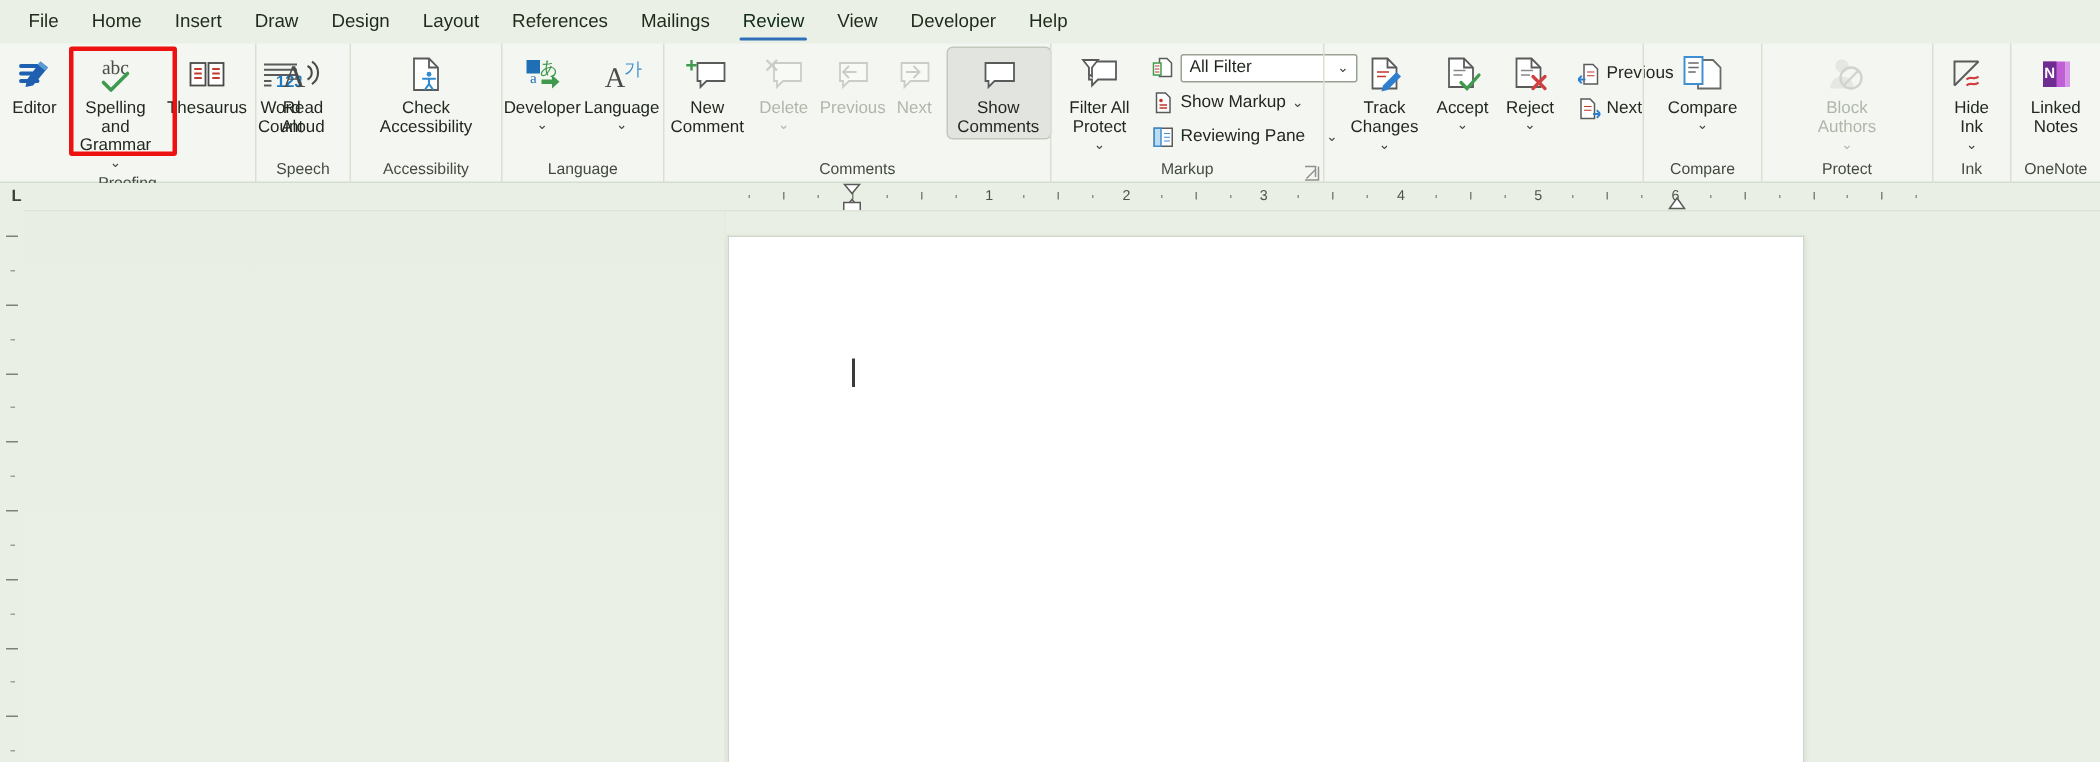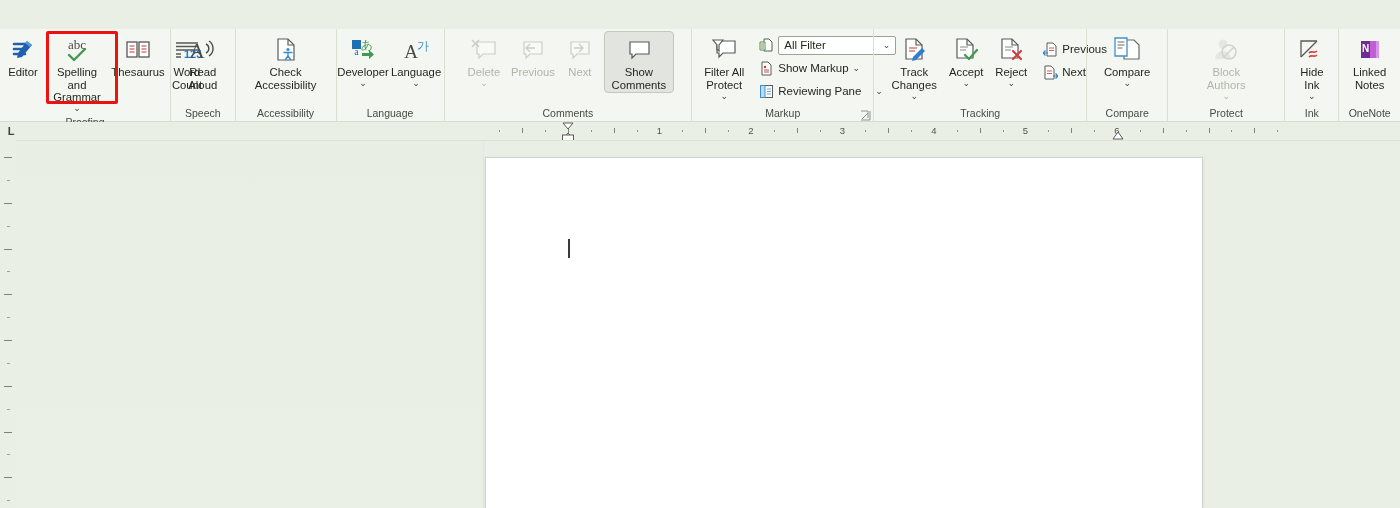--- a/index.html
+++ b/index.html
@@ -154,20 +154,34 @@
     width: 2px; height: 19px; background: #3a3a3a;
   }
 
   svg { display: block; }
 </style>
 </head>
 <body>
 
 <div id="app">
 
+  <div class="tabstrip">
+    <div class="tab">File</div>
+    <div class="tab">Home</div>
+    <div class="tab">Insert</div>
+    <div class="tab">Draw</div>
+    <div class="tab">Design</div>
+    <div class="tab">Layout</div>
+    <div class="tab">References</div>
+    <div class="tab">Mailings</div>
+    <div class="tab active">Review</div>
+    <div class="tab">View</div>
+    <div class="tab">Developer</div>
+    <div class="tab">Help</div>
+  </div>
 
   <div class="ribbon">
 
     <div class="group" style="width:170px">
       <div class="group-body">
         <div class="btn" style="min-width:40px">
           <span class="ico">
             <svg width="26" height="26" viewBox="0 0 26 26">
               <path d="M4 7h11M4 12h9M4 17h11" stroke="#1f5fb0" stroke-width="2.6" fill="none" stroke-linecap="round"></path>
               <path d="M17 4l5 4-10 12-5 1 1-5z" fill="#1f5fb0"></path>
@@ -280,20 +294,30 @@
           <span class="chev-row">
               <span class="chev">⌄</span>
             </span>
         </div>
       </div>
       <div class="group-label">Language</div>
     </div>
 
     <div class="group" style="width:258px">
       <div class="group-body" style="justify-content:center">
+        <div class="btn" style="min-width:58px">
+          <span class="ico">
+            <svg width="30" height="26" viewBox="0 0 30 26">
+              <path d="M8 5h18v12h-12l-4 4v-4H8z" fill="#fff" stroke="#5a5a5a" stroke-width="1.2"></path>
+              <path d="M4 3v7M0.5 6.5h7" stroke="#3f9a4e" stroke-width="1.6"></path>
+            </svg>
+          </span>
+          <span class="lbl">New
+Comment</span>
+        </div>
         <div class="btn disabled" style="min-width:44px">
           <span class="ico">
             <svg width="30" height="26" viewBox="0 0 30 26">
               <path d="M8 5h18v12h-12l-4 4v-4H8z" fill="#fff" stroke="#8a8a8a" stroke-width="1.2"></path>
               <path d="M3 3l7 7M10 3l-7 7" stroke="#8a8a8a" stroke-width="1.6"></path>
             </svg>
           </span>
           <span class="lbl">Delete</span>
           <span class="chev-row">
               <span class="chev" style="color:#b0b6ab">⌄</span>
@@ -455,21 +479,20 @@
               <svg width="15" height="15" viewBox="0 0 15 15">
                 <path d="M2 1h6l3 3v10H2z" fill="#fff" stroke="#5a5a5a" stroke-width="1"></path>
                 <path d="M4 6h5M4 8.5h5" stroke="#c0392b" stroke-width=".8"></path>
                 <path d="M10 11h5M12.5 8.5L15 11l-2.5 2.5" stroke="#2f7fd0" stroke-width="1.2" fill="none"></path>
               </svg>
             </span>
             <span>Next</span>
           </div>
         </div>
       </div>
-      <div class="group-label">Tracking</div>
     </div>
 
     <div class="group" style="width:84px">
       <div class="group-body" style="justify-content:center">
         <div class="btn" style="min-width:72px">
           <span class="ico">
             <svg width="30" height="26" viewBox="0 0 30 26">
               <path d="M12 3h10l5 5v14H12z" fill="#fff" stroke="#6a6a6a" stroke-width="1.2"></path>
               <path d="M3 1h12v18H3z" fill="#fff" stroke="#3f8fd0" stroke-width="1.3"></path>
               <path d="M5.5 5h7M5.5 8h7M5.5 11h5" stroke="#6a6a6a" stroke-width="1.1"></path>

